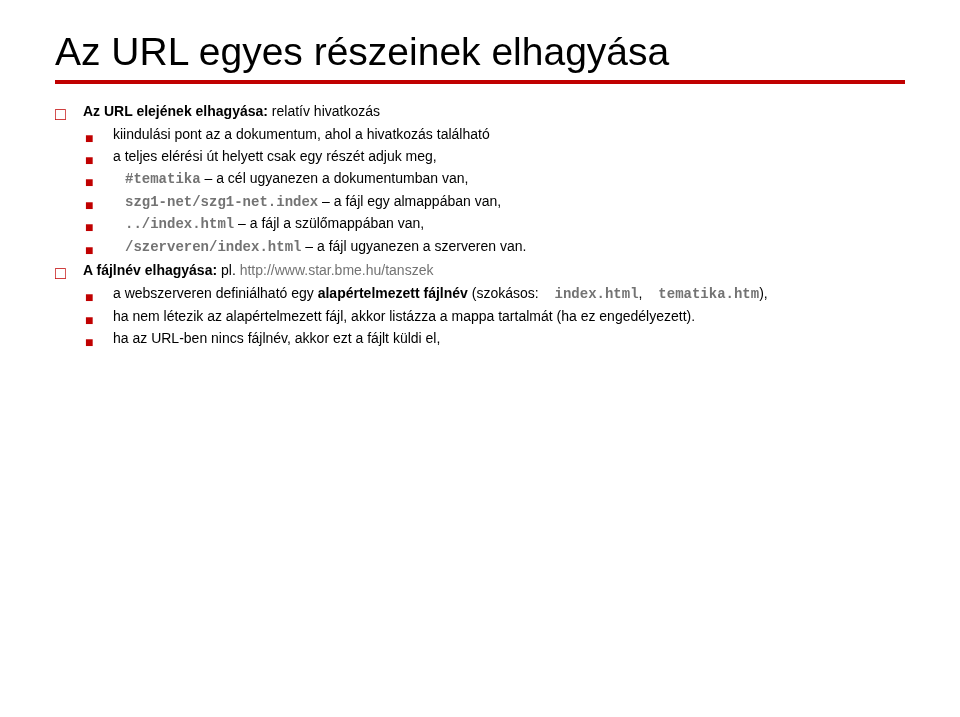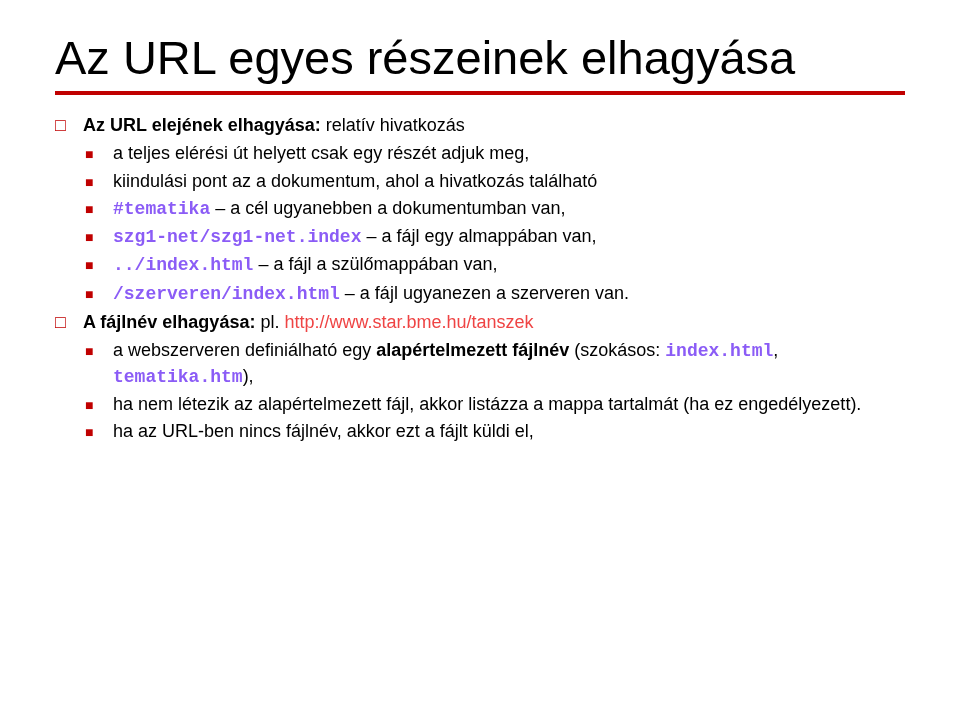--- a/index.html
+++ b/index.html
@@ -9,32 +9,32 @@
     height: 717px;
     background: #ffffff;
     font-family: Verdana, Geneva, sans-serif;
     color: #000;
     overflow: hidden;
   }
   .slide {
     padding: 30px 55px 20px 55px;
   }
   .title {
-    font-size: 47px;
+    font-size: 39px;
     margin: 0 0 6px 0;
     font-weight: normal;
   }
   .rule {
     height: 4px;
     background: #c00000;
     margin: 0 0 18px 0;
     width: 100%;
   }
   .list {
-    font-size: 18px;
+    font-size: 14px;
     line-height: 1.35;
   }
   .l1 {
     margin: 4px 0 4px 0;
     padding-left: 28px;
     position: relative;
   }
   .l1::before {
     content: "□";
     position: absolute;
@@ -52,50 +52,51 @@
     content: "■";
     position: absolute;
     left: 0;
     top: 4px;
     color: #c00000;
     font-size: 14px;
   }
   .mono {
     font-family: "Courier New", Courier, monospace;
     font-weight: bold;
-    color: #8b5cf6;
+    color: #737373;
+    margin-left: 12px;
   }
   .blue {
-    color: #ef4444;
+    color: #737373;
   }
   .bold {
     font-weight: bold;
   }
 </style>
 </head>
 <body>
 
 <div class="slide">
   <h1 class="title">Az URL egyes részeinek elhagyása</h1>
   <div class="rule"></div>
 
   <div class="list">
 
     <div class="l1">
       <span class="bold">Az URL elejének elhagyása:</span><span> relatív hivatkozás</span>
     </div>
 
     <div class="l2">
+      <span>kiindulási pont az a dokumentum, ahol a hivatkozás található</span>
+    </div>
+    <div class="l2">
       <span>a teljes elérési út helyett csak egy részét adjuk meg,</span>
     </div>
     <div class="l2">
-      <span>kiindulási pont az a dokumentum, ahol a hivatkozás található</span>
-    </div>
-    <div class="l2">
-      <span class="mono">#tematika</span><span> – a cél ugyanebben a dokumentumban van,</span>
+      <span class="mono">#tematika</span><span> – a cél ugyanezen a dokumentumban van,</span>
     </div>
     <div class="l2">
       <span class="mono">szg1-net/szg1-net.index</span><span> – a fájl egy almappában van,</span>
     </div>
     <div class="l2">
       <span class="mono">../index.html</span><span> – a fájl a szülőmappában van,</span>
     </div>
     <div class="l2">
       <span class="mono">/szerveren/index.html</span><span> – a fájl ugyanezen a szerveren van.</span>
     </div>

